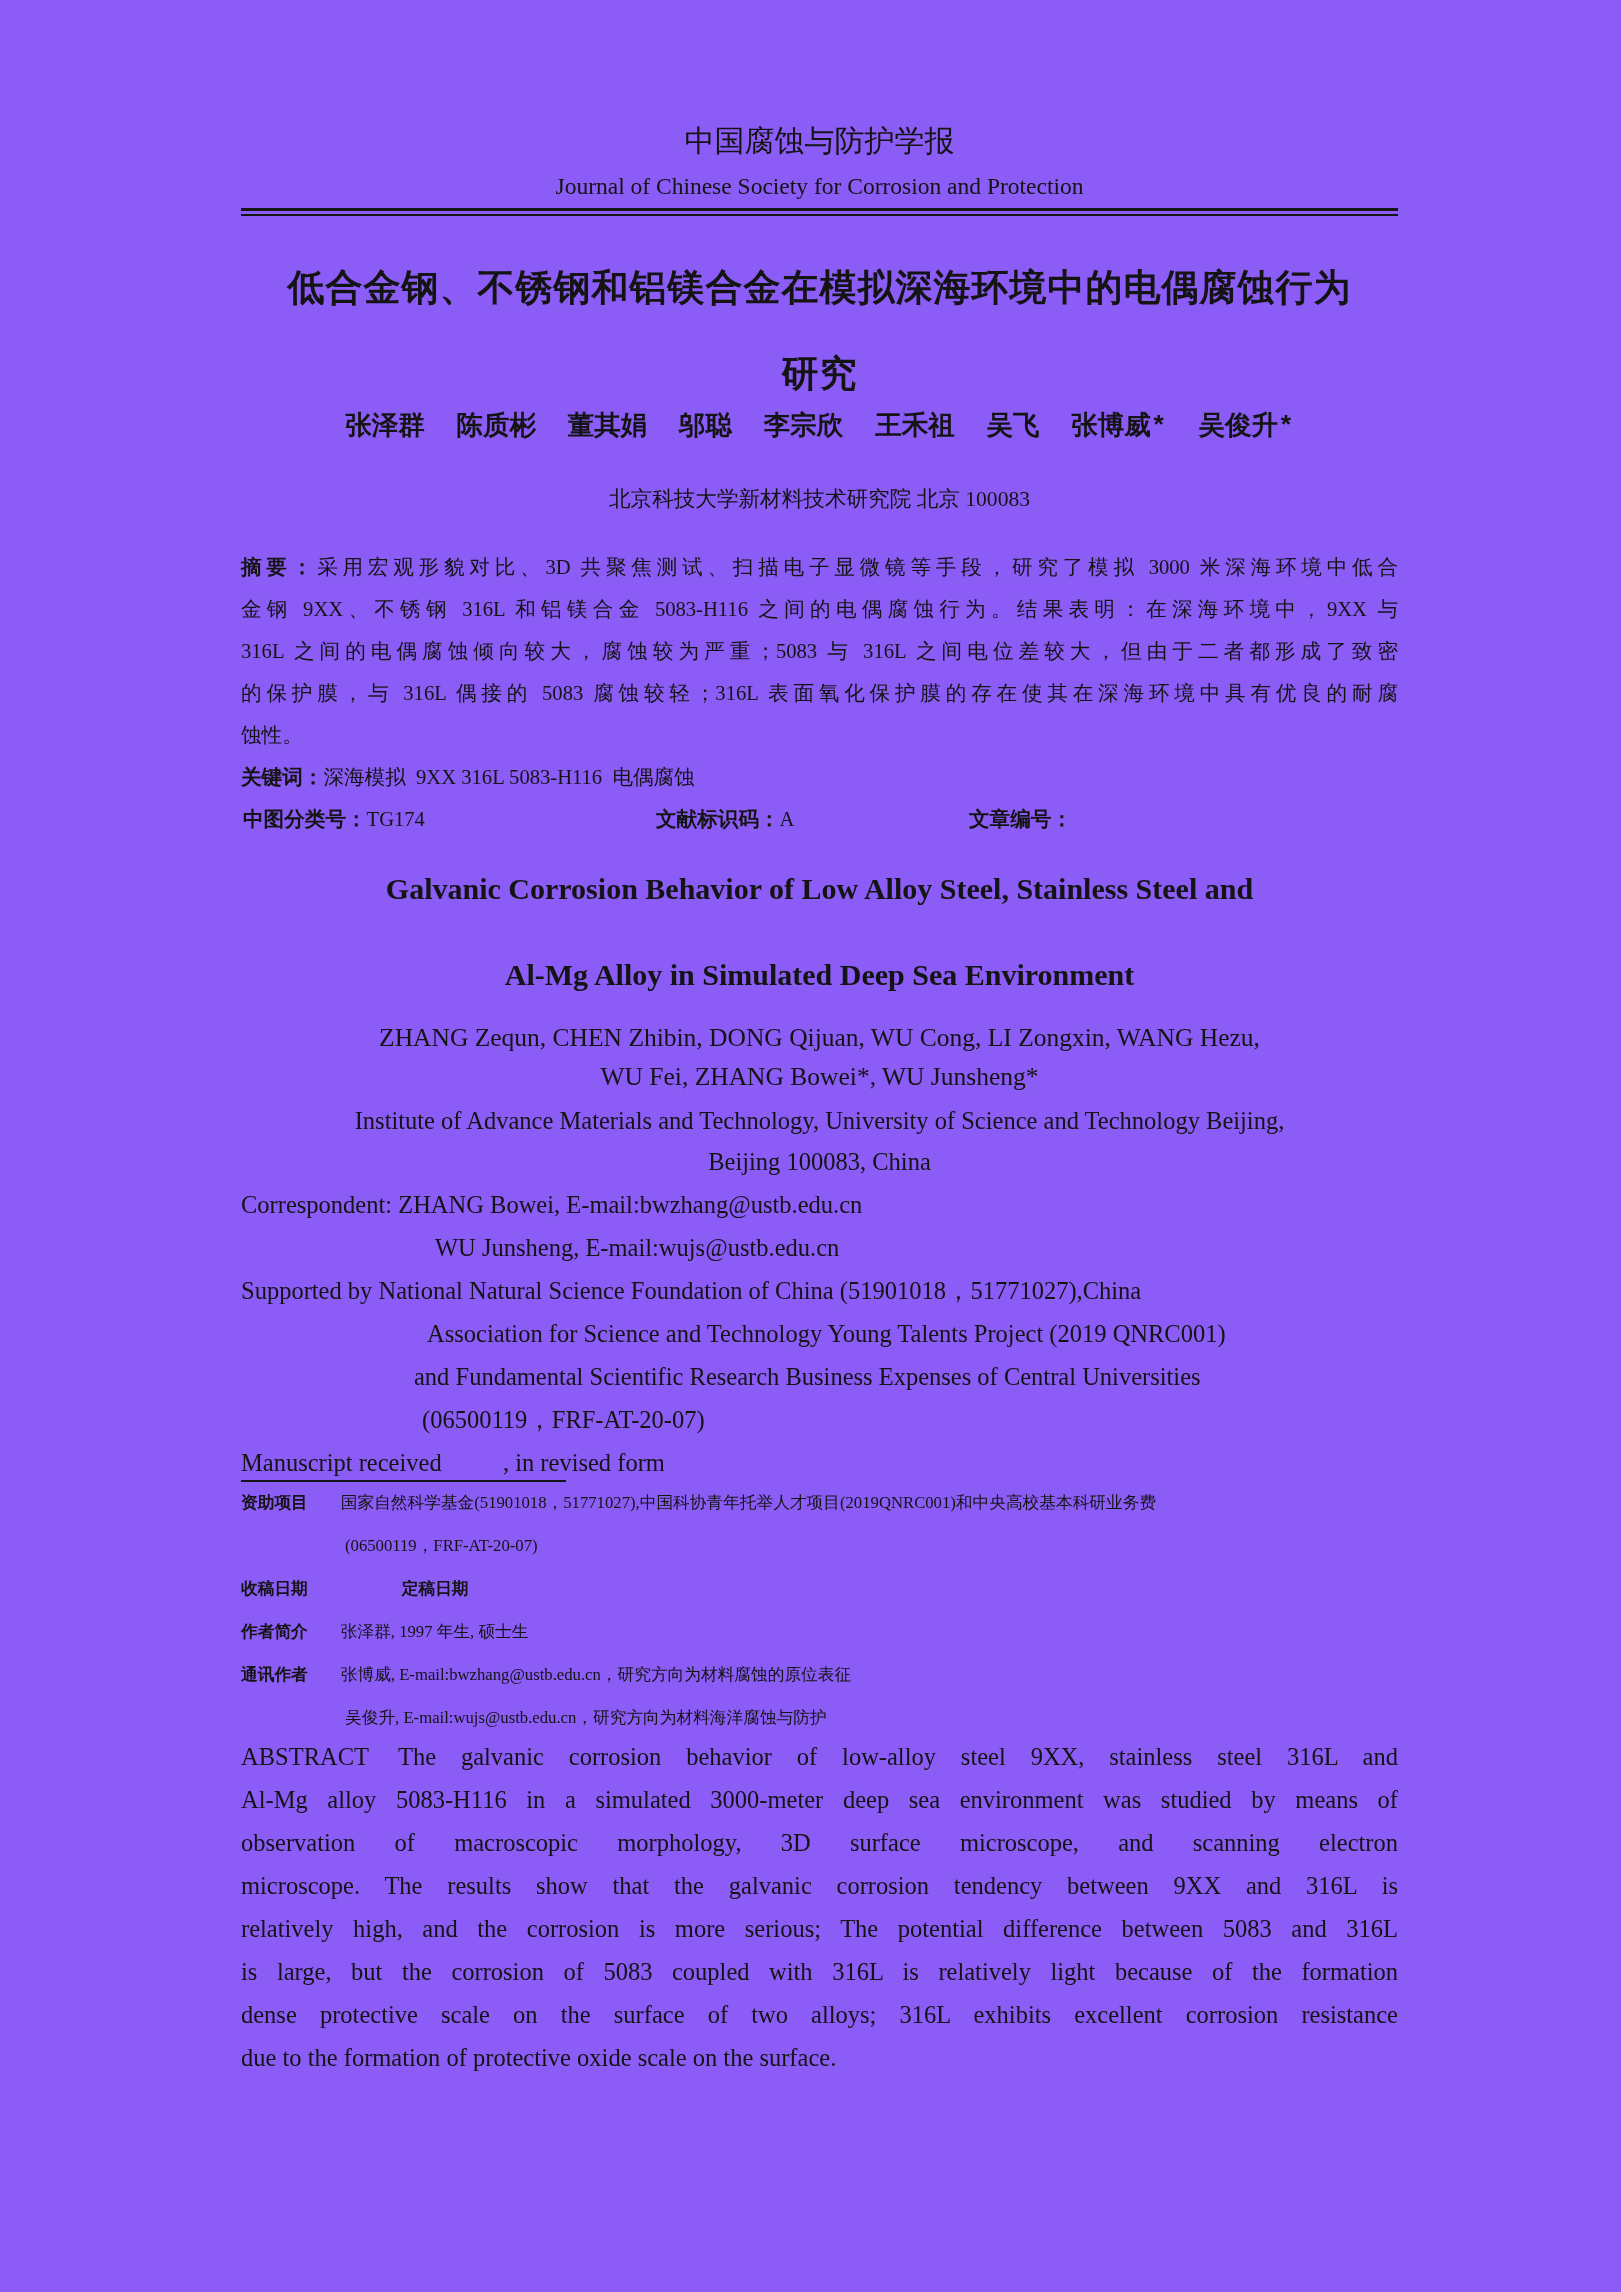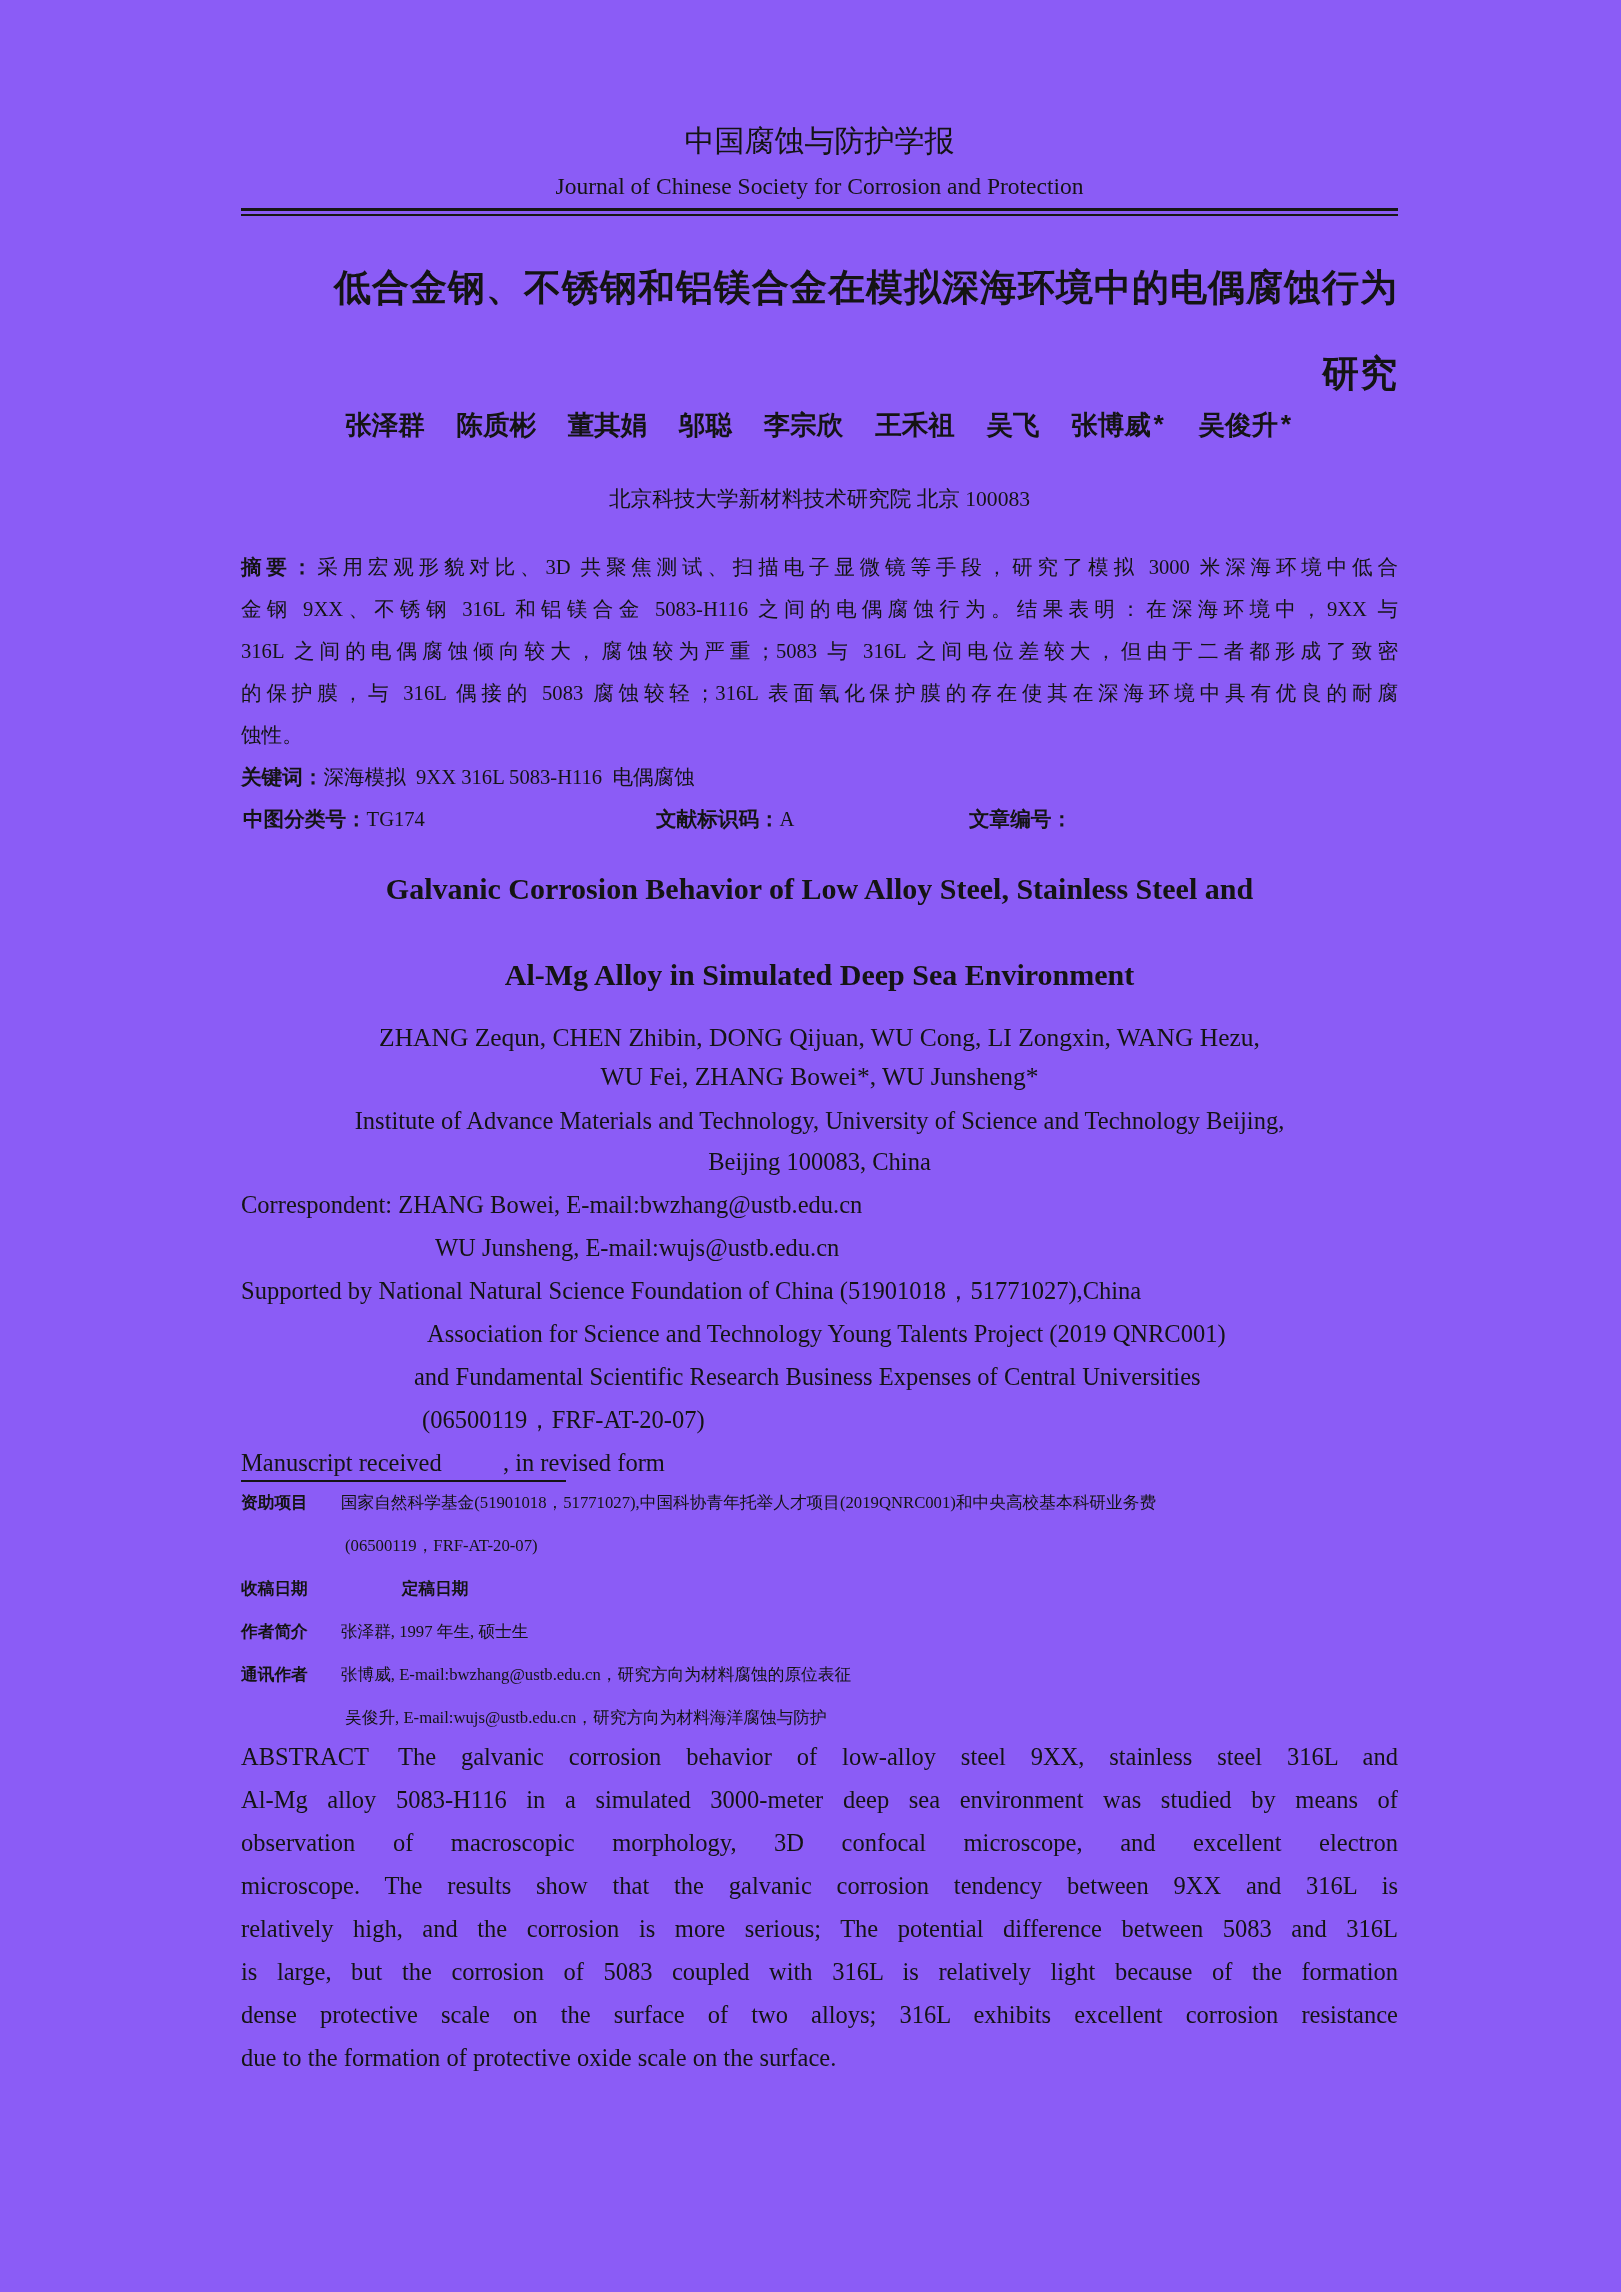--- a/index.html
+++ b/index.html
@@ -12,21 +12,21 @@
   .blk{position:absolute;left:241px;width:1157px;}
   .center{text-align:center;}
 
   
   .jt-cn{top:118px;font-size:30px;line-height:45px;font-family:"Liberation Serif",serif;}
   .jt-en{top:171px;font-size:23.5px;line-height:31px;}
   .header-rule{top:208px;height:2.9px;border-top:3.9px solid #161616;border-bottom:2px solid #161616;}
 
   
   .title-cn{top:245px;font-size:37px;line-height:86px;font-weight:bold;
-    font-family:"Liberation Sans",sans-serif;letter-spacing:1px;text-align:right;}
+    font-family:"Liberation Sans",sans-serif;letter-spacing:1px;}
   .authors-cn{top:408px;font-size:26.5px;line-height:39px;font-weight:bold;
     font-family:Liberation Mono, monospace;white-space:pre-wrap;}
   .affil-cn{top:484px;font-size:21.6px;line-height:31px;}
 
   
   .abs-cn{top:546px;font-size:20.6px;line-height:42px;}
   .jline{text-align:justify;text-align-last:justify;}
   .just > .jline:last-child{text-align-last:left;}
   .cn-label{font-family:"Liberation Sans",sans-serif;font-weight:bold;}
 
@@ -149,21 +149,21 @@
     <div class="fn-ind">
       <span>吴俊升, E-mail:wujs@ustb.edu.cn，研究方向为材料海洋腐蚀与防护</span>
     </div>
   </div>
 
   <div class="blk abs-en just">
     <div class="jline">
       <span class="abs-label">ABSTRACT</span><span>The galvanic corrosion behavior of low-alloy steel 9XX, stainless steel 316L and</span>
     </div>
   <div class="jline">Al-Mg alloy 5083-H116 in a simulated 3000-meter deep sea environment was studied by means of</div>
-      <div class="jline">observation of macroscopic morphology, 3D confocal microscope, and excellent electron</div>
+      <div class="jline">observation of macroscopic morphology, 3D surface microscope, and scanning electron</div>
       <div class="jline">microscope. The results show that the galvanic corrosion tendency between 9XX and 316L is</div>
       <div class="jline">relatively high, and the corrosion is more serious; The potential difference between 5083 and 316L</div>
       <div class="jline">is large, but the corrosion of 5083 coupled with 316L is relatively light because of the formation</div>
       <div class="jline">dense protective scale on the surface of two alloys; 316L exhibits excellent corrosion resistance</div>
       <div class="jline">due to the formation of protective oxide scale on the surface.</div>
     </div>
 
 </div>
 
 

